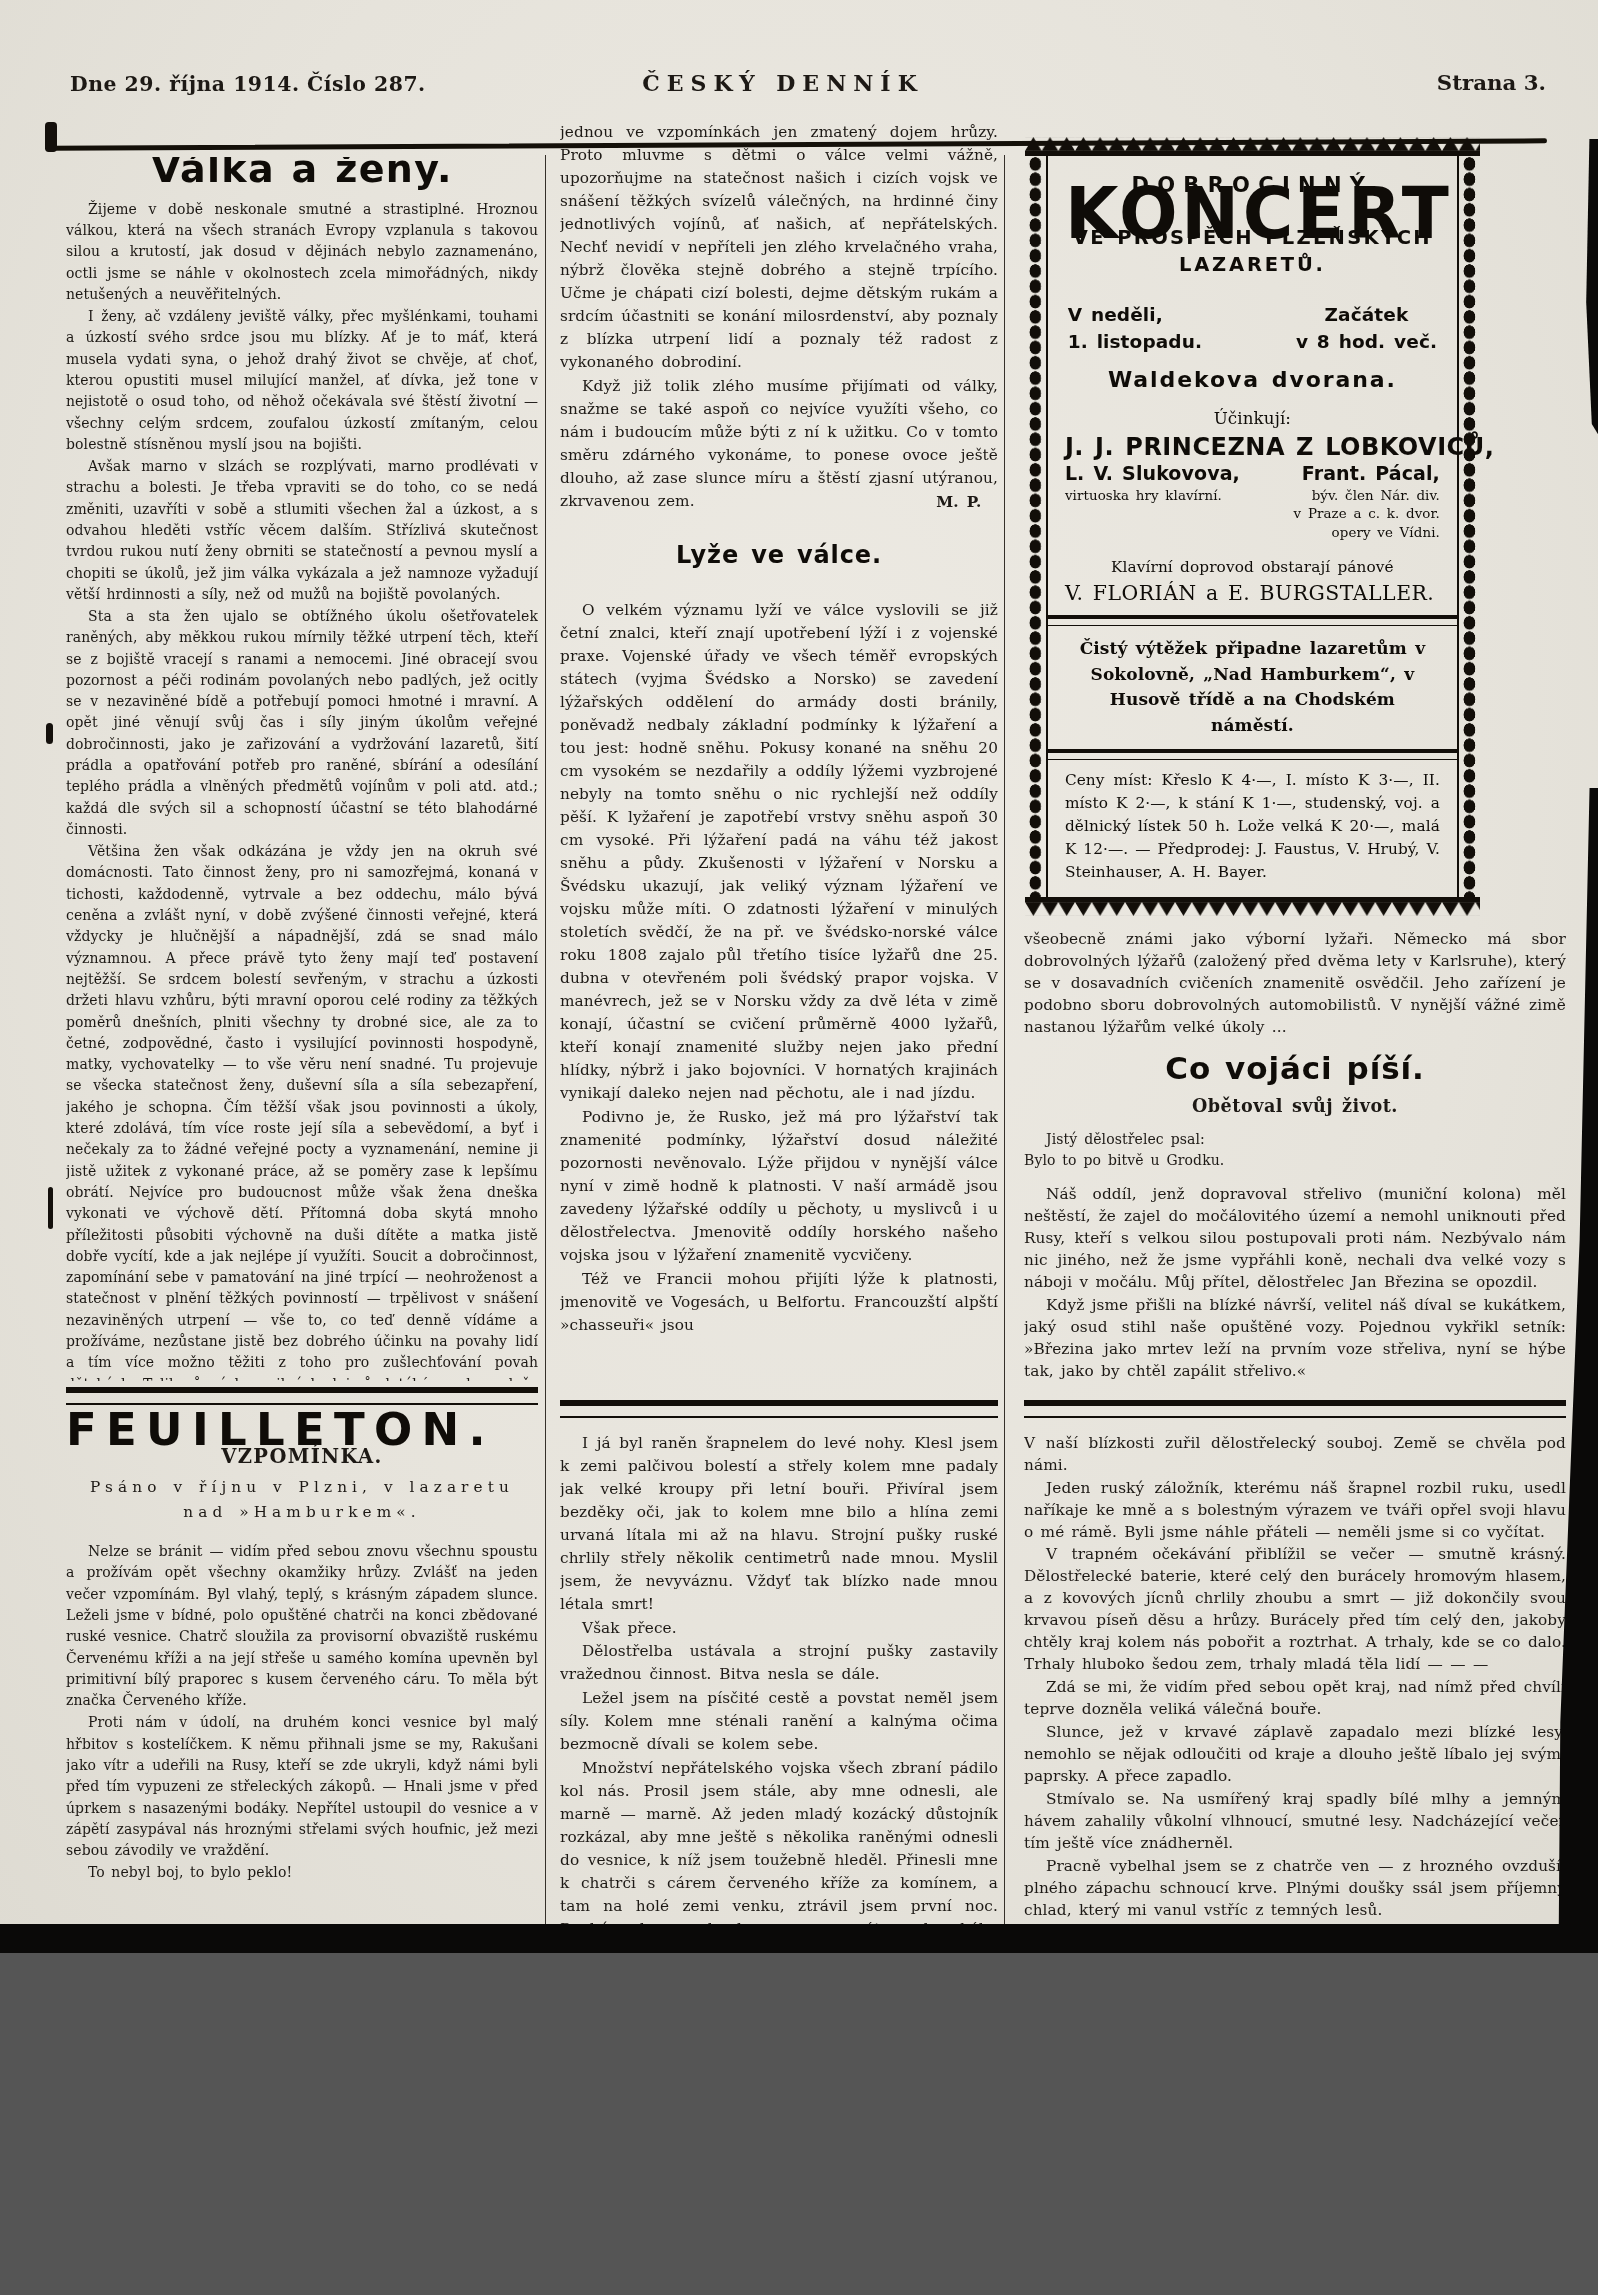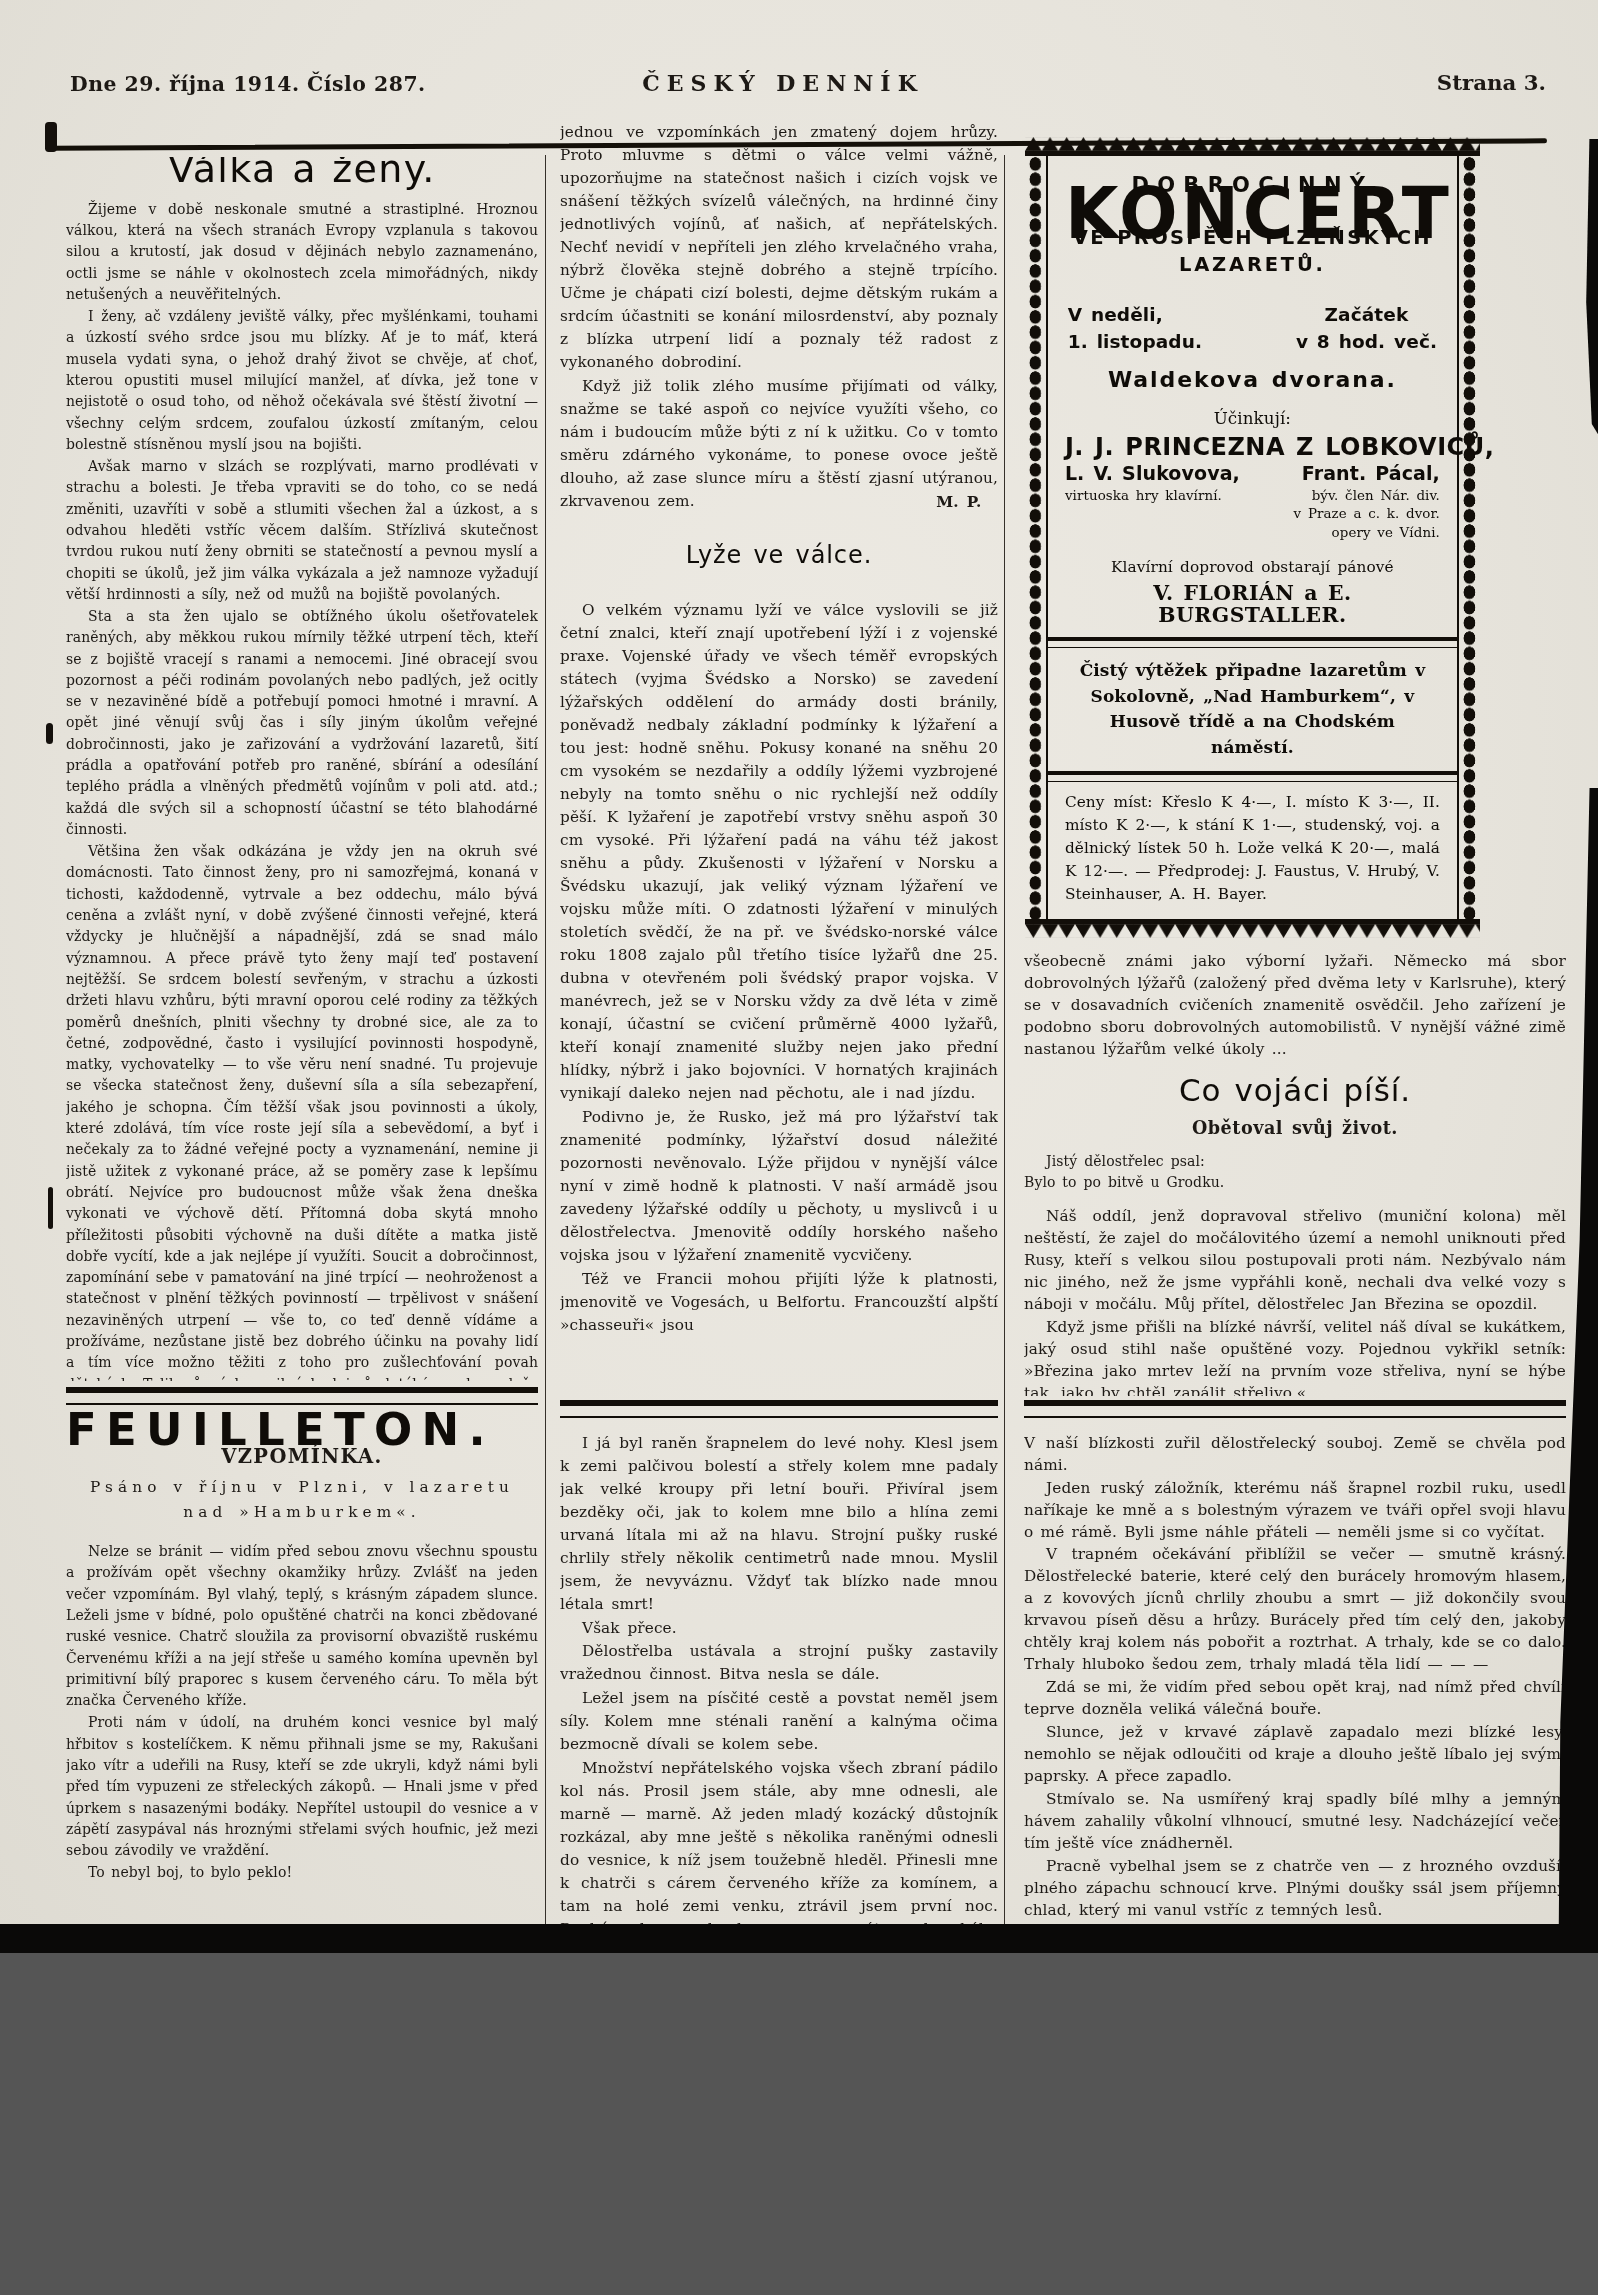--- a/index.html
+++ b/index.html
@@ -24,21 +24,21 @@
   .c1{left:66px;width:472px;font-size:14px;line-height:21.3px;letter-spacing:0.1px;word-spacing:1.9px;}
   .c2{left:560px;width:438px;font-size:15.3px;line-height:23px;letter-spacing:0.1px;word-spacing:2.8px;}
   .c3{left:1024px;width:542px;font-size:15.3px;line-height:22px;letter-spacing:0.1px;word-spacing:2.3px;}
   #c1top{top:157px;height:1224px;overflow:hidden;}
   #c1bot{top:1387px;height:862px;overflow:hidden;}
   #c2top{top:121px;height:1273px;overflow:hidden;}
   #c2bot{top:1400px;height:835px;overflow:hidden;}
   #c3top{top:137px;height:1259px;overflow:hidden;}
   #c3bot{top:1400px;height:835px;overflow:hidden;}
   h1,h2,h3,h4{margin:0;}
-  .headline{font-family:"DejaVu Sans",sans-serif;font-weight:normal;text-align:center;color:#0f0c08;}
+  .headline{font-family:"DejaVu Sans",sans-serif;font-weight:bold;text-align:center;color:#0f0c08;}
   .t-valka{font-size:38px;letter-spacing:1.4px;margin:1.9px 0 18.5px 0;}
   .t-lyze{font-size:24px;letter-spacing:0.9px;margin:30px 0 32px 0;}
   .t-vojaci{font-size:31px;letter-spacing:0.9px;margin:18.5px 0 16px 0;}
   .byline{text-align:right;padding-right:16.7px;font-weight:bold;margin-top:-23px;}
   .dbl-rule{height:9.7px;border-top:6px solid #120e09;border-bottom:2.3px solid #120e09;margin-bottom:14px;}
   .t-feui{font-family:"DejaVu Sans",sans-serif;font-weight:bold;font-size:45px;letter-spacing:9.3px;color:#0f0c08;margin:2.8px 0 5.6px 0;}
   .t-vzpo{font-size:19.5px;font-weight:bold;text-align:center;letter-spacing:1.4px;margin:4.6px 0 8.3px 0;}
   .dateline{text-align:center;font-size:15.3px;letter-spacing:5.1px;line-height:25px;margin-bottom:16px;}
   .subhead{font-size:17.6px;font-weight:bold;text-align:center;letter-spacing:0.5px;margin:0 0 12px 0;}
   .intro-line{font-size:14px;line-height:20.4px;text-align:left;}
@@ -61,21 +61,21 @@
   .ad-when .right{text-align:center;}
   .ad-venue{font-family:"DejaVu Sans",sans-serif;font-weight:bold;font-size:22px;letter-spacing:1.9px;text-align:center;margin:14px 0 16px 0;}
   .ad-ucin{font-size:16.7px;text-align:center;margin-bottom:7.4px;}
   .ad-principal{font-family:"DejaVu Sans",sans-serif;font-weight:bold;font-size:24px;letter-spacing:0.5px;text-align:center;white-space:nowrap;}
   .ad-perf{display:flex;justify-content:space-between;margin-top:3.7px;}
   .ad-perf .pl{text-align:left;}
   .ad-perf .pr{text-align:right;}
   .perf-name{font-family:"DejaVu Sans",sans-serif;font-weight:bold;font-size:19px;}
   .perf-desc{font-size:13.4px;line-height:18.5px;margin-top:2.8px;}
   .ad-accomp1{font-size:15.3px;text-align:center;margin-top:14px;}
-  .ad-accomp2{font-size:20.4px;font-weight:bold;text-align:center;margin:3.7px 0 11px 0;letter-spacing:0.5px;}
+  .ad-accomp2{font-size:20.4px;font-weight:normal;text-align:left;margin:3.7px 0 11px 0;letter-spacing:0.5px;}
   .ad-rule{height:6.5px;border-top:4.2px solid #120e09;border-bottom:1.4px solid #120e09;margin:2.8px -18.5px;}
   .ad-proceeds{font-size:17px;font-weight:bold;line-height:25.5px;text-align:center;margin:10.2px 0;}
   .ad-prices{font-size:15.3px;line-height:23px;text-align:justify;word-spacing:1.9px;margin:9.3px 0 4.6px 0;}
   .saw{display:block;}
   
   .scan-right{position:absolute;top:788px;right:0;width:43px;height:1507px;background:#0a0908;
     clip-path:polygon(78% 0,100% 0,100% 100%,0 100%,10% 62%,55% 30%);}
   .scan-right-top{position:absolute;top:139px;right:0;width:16px;height:297px;background:#0a0908;
     clip-path:polygon(40% 0,100% 0,100% 100%,55% 96%,20% 55%);}
   .scan-bottom{position:absolute;left:0;bottom:0;width:1599px;height:29px;background:#0a0908;}

